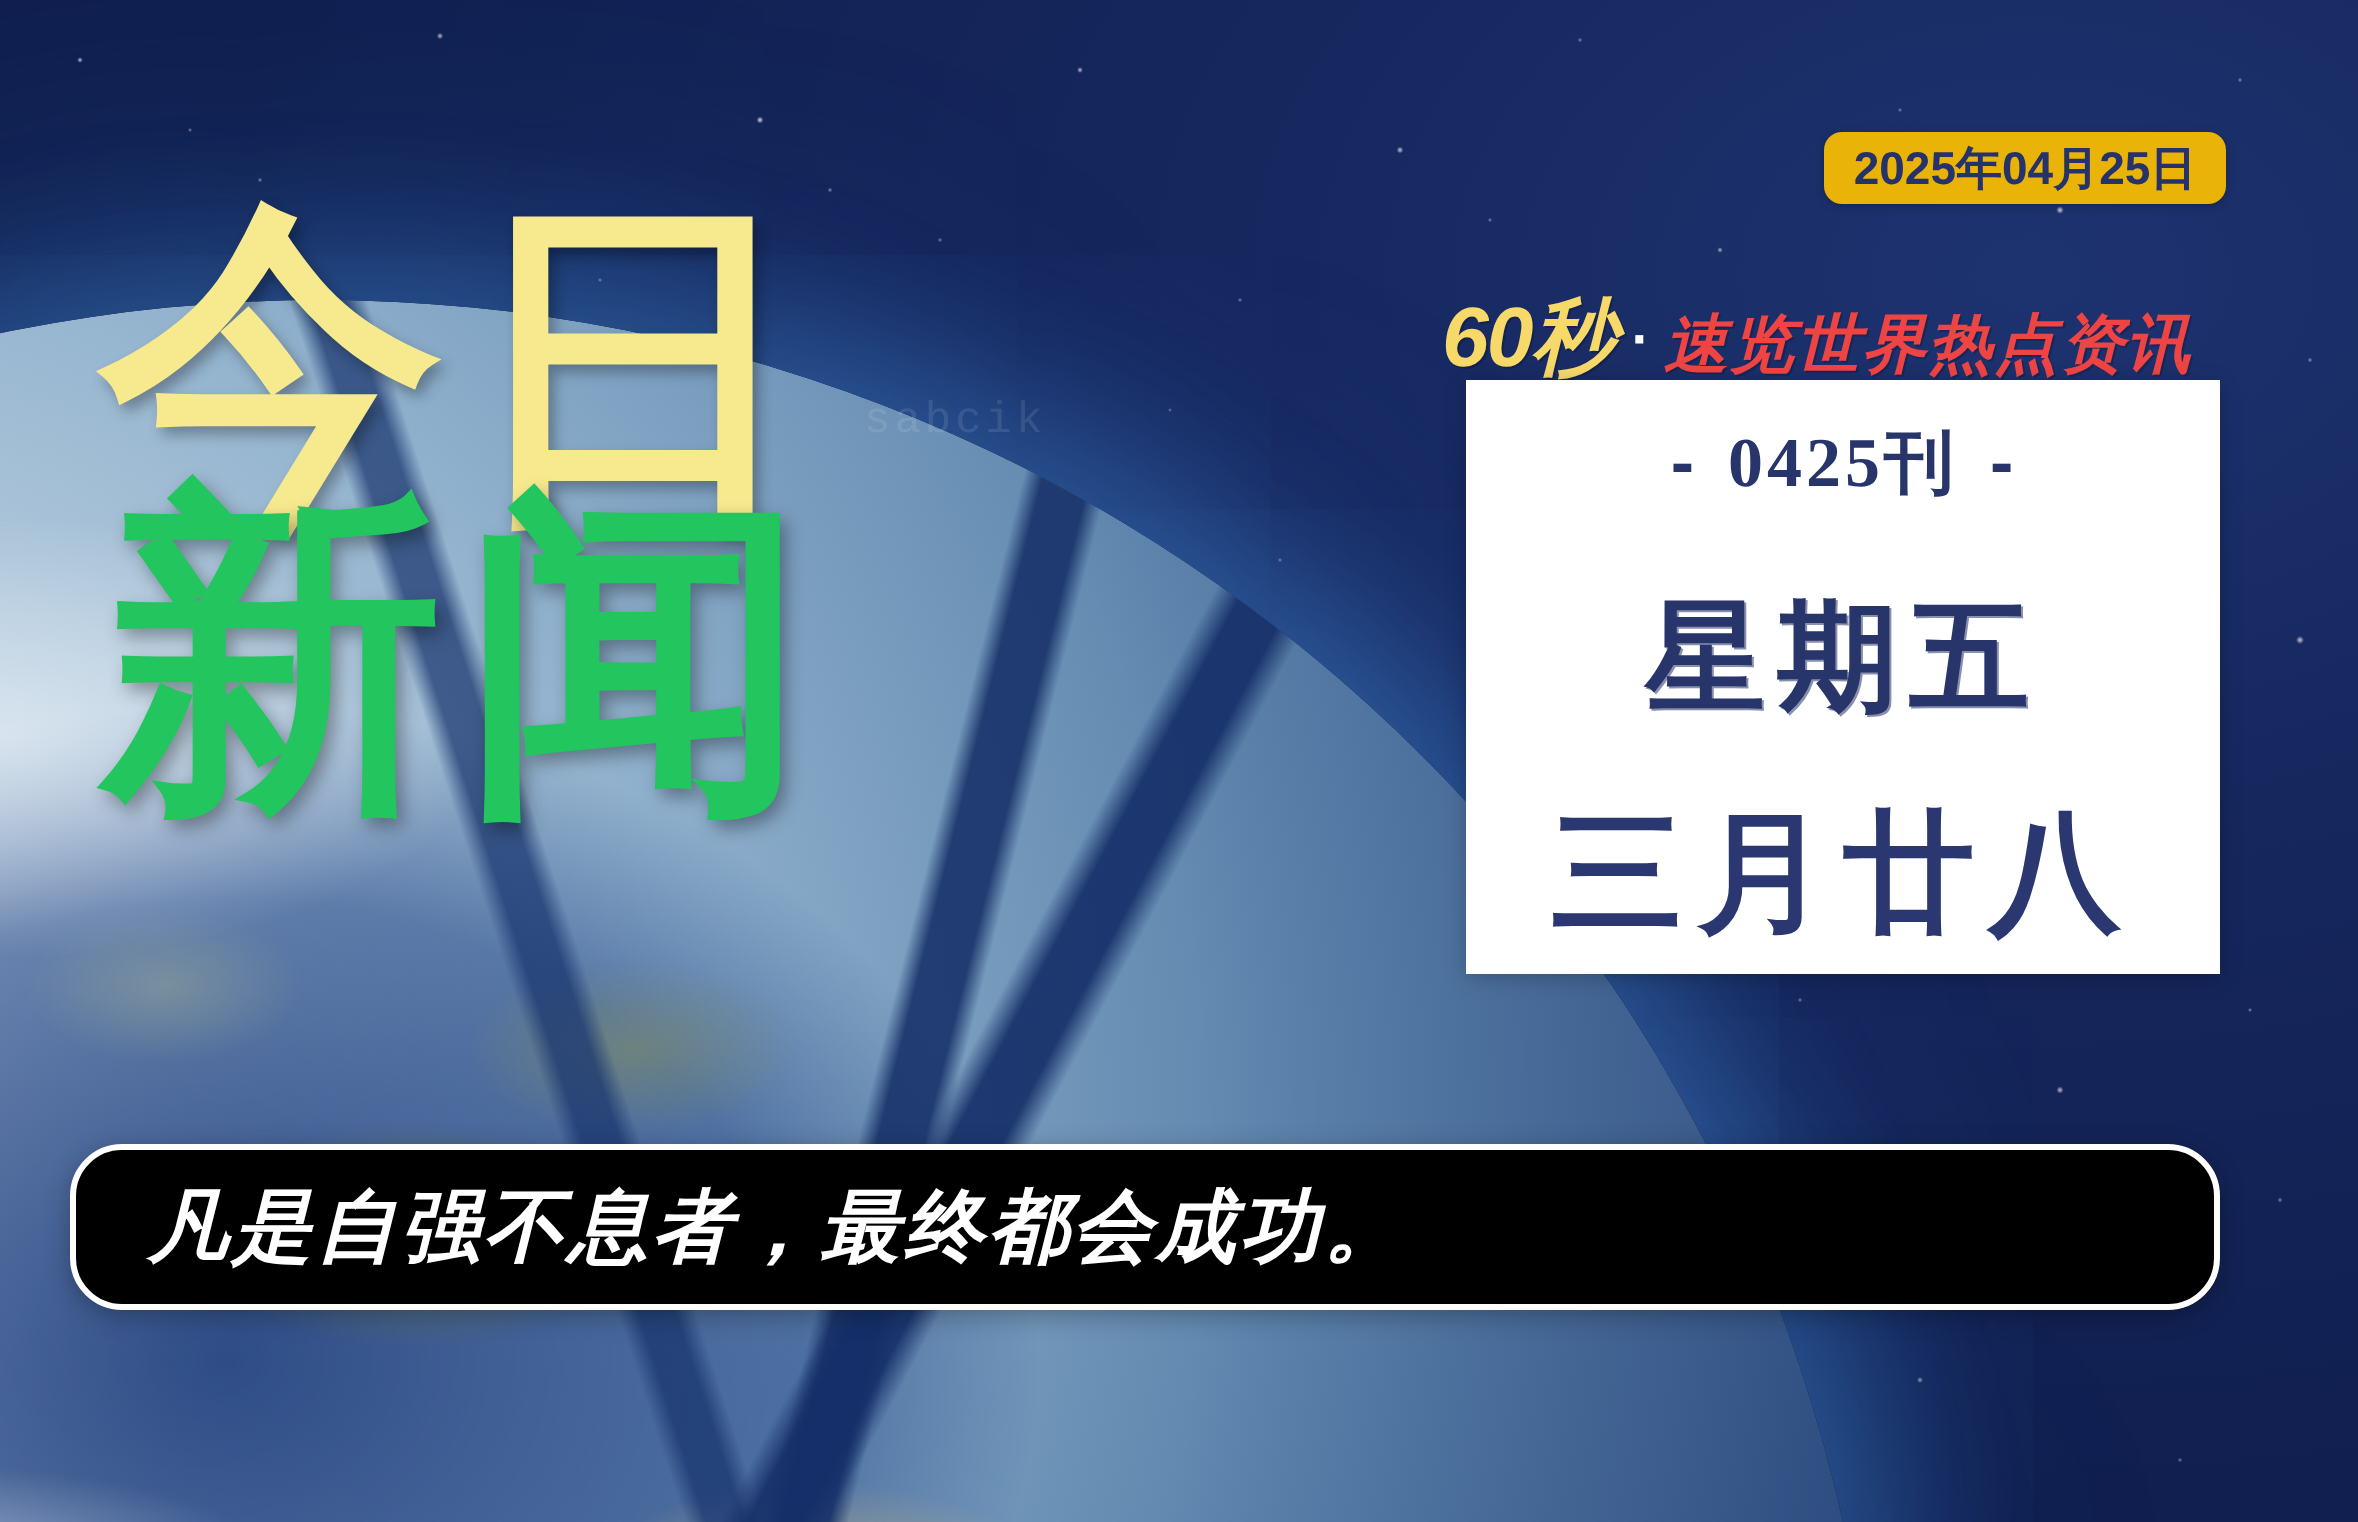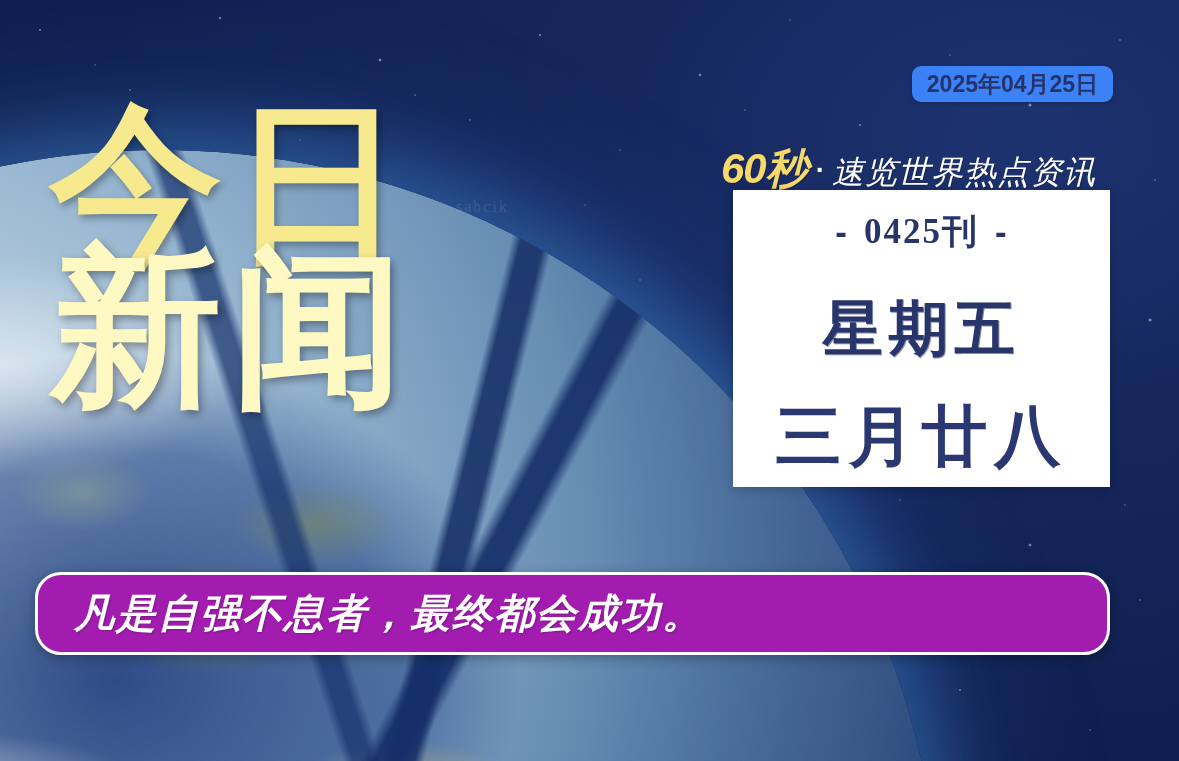--- a/index.html
+++ b/index.html
@@ -160,34 +160,34 @@
     left:-650px; top:120px;
     width:1620px; height:1620px;
     border-radius:50%;
     background:radial-gradient(circle at 50% 50%, transparent 92.2%, rgba(80,175,245,.30) 95.0%, rgba(60,150,230,.16) 97.4%, transparent 99.4%);
     pointer-events:none;
   }
 
   
   .watermark {
     position:absolute;
-    left:456px; top:198px;
-    font-size:16px;
+    left:432px; top:198px;
+    font-size:22px;
     letter-spacing:2px;
     color:rgba(255,255,255,.10);
-    font-family:Liberation Serif, serif;
+    font-family:Liberation Mono, monospace;
     white-space:nowrap;
   }
 
   
   .date-badge {
     position:absolute;
     left:912px; top:66px;
     width:201px; height:36px;
-    background:#3b82f6;
+    background:#eab308;
     border-radius:9px;
     display:flex; align-items:center; justify-content:center;
     color:#26326a;
     font-weight:bold;
     font-size:23px;
     letter-spacing:0px;
     white-space:nowrap;
     box-shadow:0 1px 4px rgba(0,0,0,.25);
   }
 
@@ -208,23 +208,23 @@
   }
   .tagline .dot {
     font-size:28px;
     font-weight:bold;
     color:#ffffff;
     margin:0 7px 0 9px;
     position:relative; top:-4px;
   }
   .tagline .slogan {
     font-size:32px;
-    font-weight:normal;
+    font-weight:bold;
     font-style:italic;
-    color:#ffffff;
+    color:#ef4444;
     letter-spacing:1px;
     text-shadow:1px 1px 0 rgba(0,0,0,.18);
   }
 
   
   .big-title {
     position:absolute;
     left:50px; top:104px;
     line-height:0.92;
   }
@@ -233,21 +233,21 @@
     font-weight:bold;
     letter-spacing:10px;
     display:block;
     white-space:nowrap;
   }
   .big-title .l1 {
     color:#f7e98e;
     text-shadow:3px 4px 7px rgba(0,0,0,.30);
   }
   .big-title .l2 {
-    color:#fef9c3;
+    color:#22c55e;
     margin-top:-14px;
     text-shadow:3px 4px 9px rgba(0,0,0,.35);
   }
 
   
   .info-card {
     position:absolute;
     left:733px; top:190px;
     width:377px; height:297px;
     background:#ffffff;
@@ -286,21 +286,21 @@
     font-weight:bold;
     letter-spacing:7px;
     white-space:nowrap;
   }
 
   
   .quote-bar {
     position:absolute;
     left:35px; top:572px;
     width:1075px; height:83px;
-    background:#a21caf;
+    background:#000000;
     border:3px solid #ffffff;
     border-radius:26px;
     display:flex; align-items:center;
     padding-left:36px;
     box-shadow:0 3px 12px rgba(0,0,0,.28);
   }
   .quote-text {
     color:#ffffff;
     font-size:40px;
     font-weight:bold;

